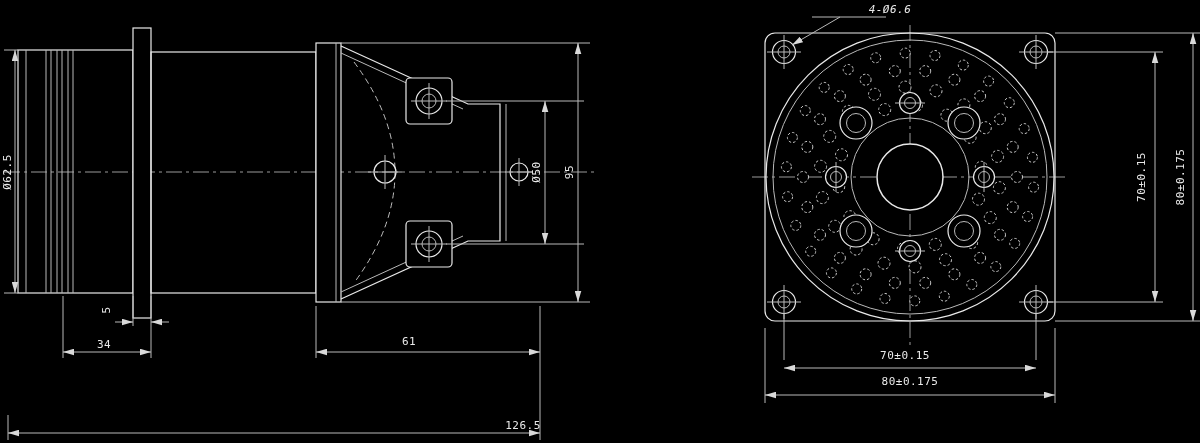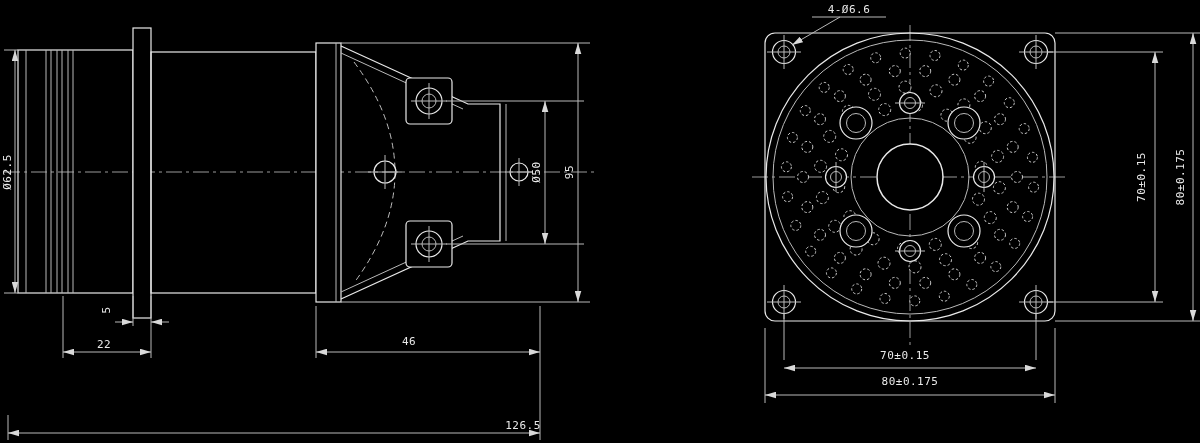--- a/index.html
+++ b/index.html
@@ -282,25 +282,25 @@
         <path class="thin" d="M784,368 H1036" marker-start="url(#ar)" marker-end="url(#ar)"></path>
 
         <path class="thin" d="M765,328 V403 M1055,328 V403"></path>
         <path class="thin" d="M765,395 H1055" marker-start="url(#ar)" marker-end="url(#ar)"></path>
       </g>
     </g>
   </svg>
 
   <div class="dim v" style="left:7px;top:172px;">Ø62.5</div>
   <div class="dim v" style="left:106px;top:310px;">5</div>
-  <div class="dim" style="left:104px;top:344px;">22</div>
-  <div class="dim" style="left:409px;top:341px;">46</div>
+  <div class="dim" style="left:104px;top:344px;">34</div>
+  <div class="dim" style="left:409px;top:341px;">61</div>
   <div class="dim" style="left:523px;top:425px;">126.5</div>
   <div class="dim v" style="left:536px;top:172px;">Ø50</div>
   <div class="dim v" style="left:569px;top:172px;">95</div>
 
-  <div class="dim" style="left:849px;top:9px;">4-Ø6.6</div>
+  <div class="dim" style="left:890px;top:9px;font-style:italic;">4-Ø6.6</div>
   <div class="dim v" style="left:1141px;top:177px;">70±0.15</div>
   <div class="dim v" style="left:1180px;top:177px;">80±0.175</div>
   <div class="dim" style="left:905px;top:355px;">70±0.15</div>
   <div class="dim" style="left:910px;top:381px;">80±0.175</div>
 
 </div>
 
 </body></html>

